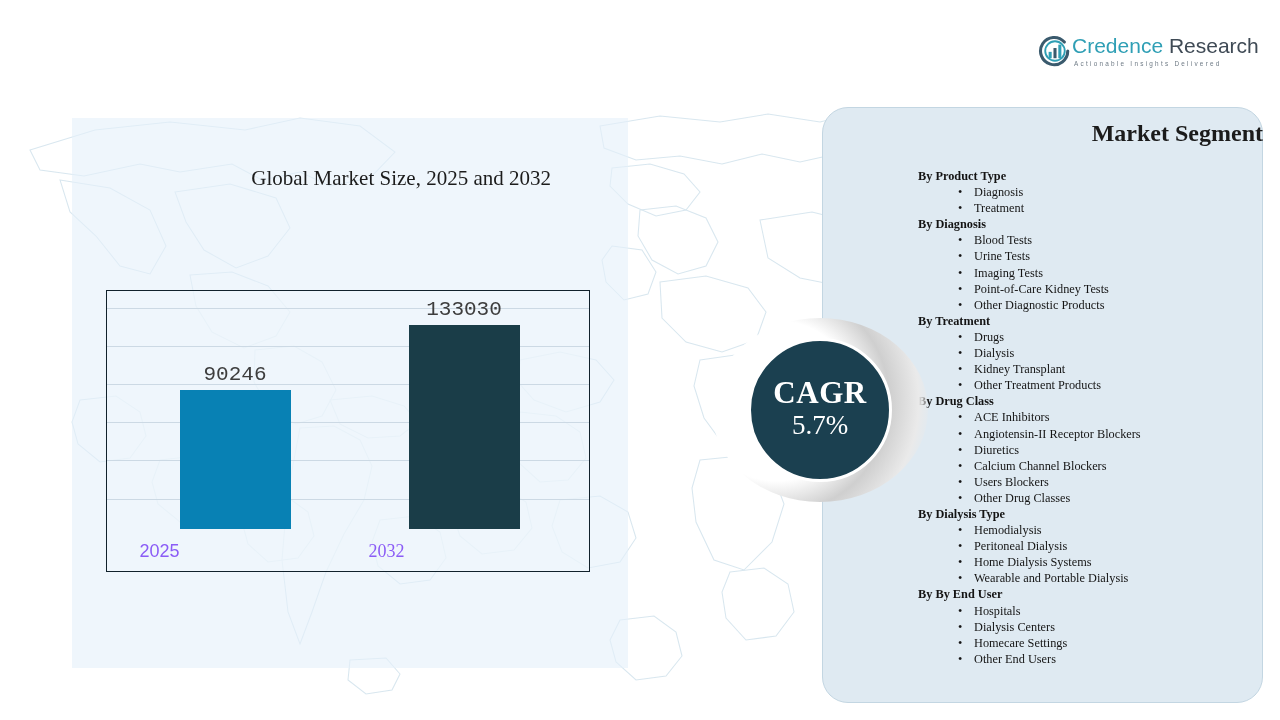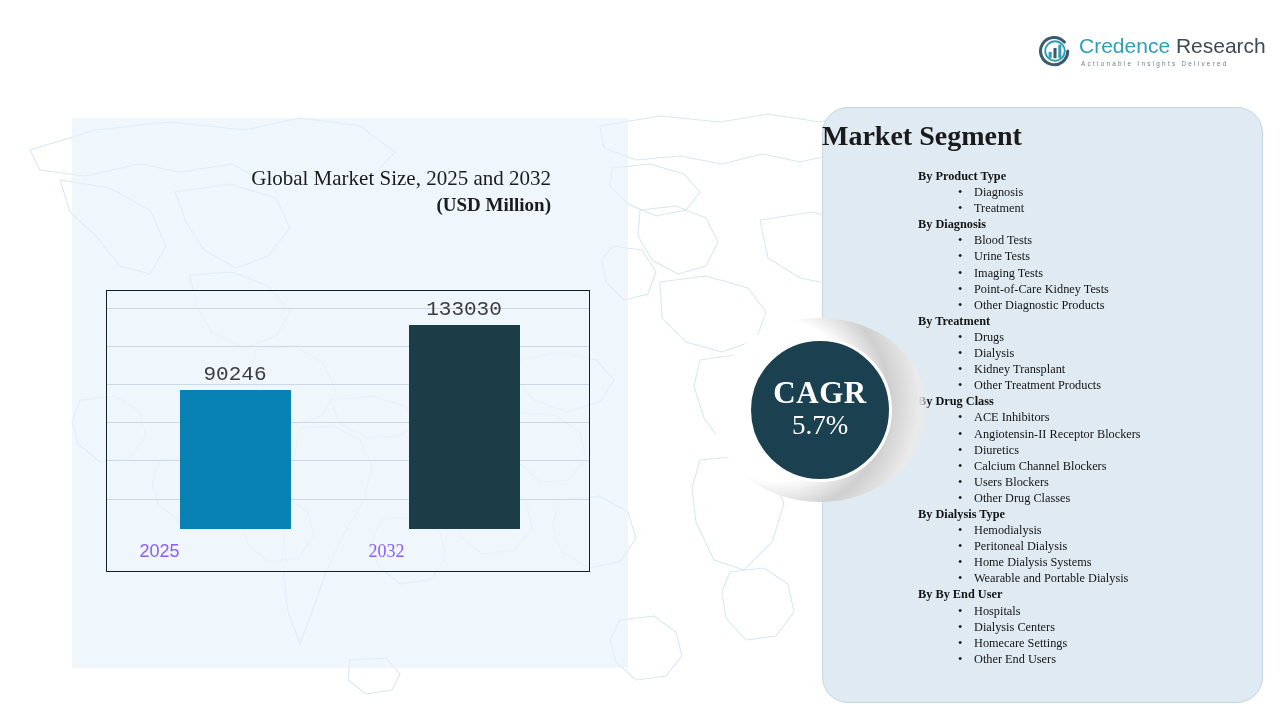--- a/index.html
+++ b/index.html
@@ -39,21 +39,20 @@
     white-space: nowrap;
   }
 
   #logo {
     position: absolute;
     left: 1038px; top: 28px;
     width: 220px;
     height: 46px;
     display: flex;
     align-items: center;
-    gap: 7px;
   }
   #logo-mark { width: 34px; height: 34px; flex: 0 0 34px; }
   #logo-text { display: flex; flex-direction: column; justify-content: center; }
   #logo-name {
     font-family: "Liberation Sans", sans-serif;
     font-size: 21px;
     color: #3f4a55;
     line-height: 1.05;
     white-space: nowrap;
   }
@@ -157,22 +156,22 @@
     width: 441px; height: 596px;
     background: #dfeaf2;
     border: 1px solid #c3d6e2;
     border-radius: 26px;
     box-sizing: border-box;
   }
   #seg-title {
     position: absolute;
     left: 822px; top: 120px;
     width: 441px;
-    text-align: left;
-    font-size: 28px;
+    text-align: right;
+    font-size: 24px;
     font-weight: bold;
     color: #1b1b1b;
   }
   #seg-list {
     position: absolute;
     left: 918px; top: 168px;
     width: 340px;
   }
   .seg-group-label {
     font-size: 12.3px;
@@ -255,21 +254,20 @@
     <div id="logo-text">
       <div id="logo-name"><span class="c1">Credence</span> <span>Research</span></div>
       <div id="logo-tag">Actionable Insights Delivered</div>
     </div>
   </div>
 
   <div id="left-panel"></div>
 
   <div id="chart-heading">
     <span>Global Market Size, 2025 and 2032</span>
-    <span class="unit">(USD Million)</span>
   </div>
 
   <div id="chart-box">
       <div class="gridline" style="top: 17px;"></div>
       <div class="gridline" style="top: 55.1197px;"></div>
       <div class="gridline" style="top: 93.2393px;"></div>
       <div class="gridline" style="top: 131.359px;"></div>
       <div class="gridline" style="top: 169.479px;"></div>
       <div class="gridline" style="top: 207.598px;"></div>
       <div class="bar" style="left: 72.5px; width: 111px; height: 138.571px; bottom: 42px; background: rgb(8, 129, 180);"></div>

